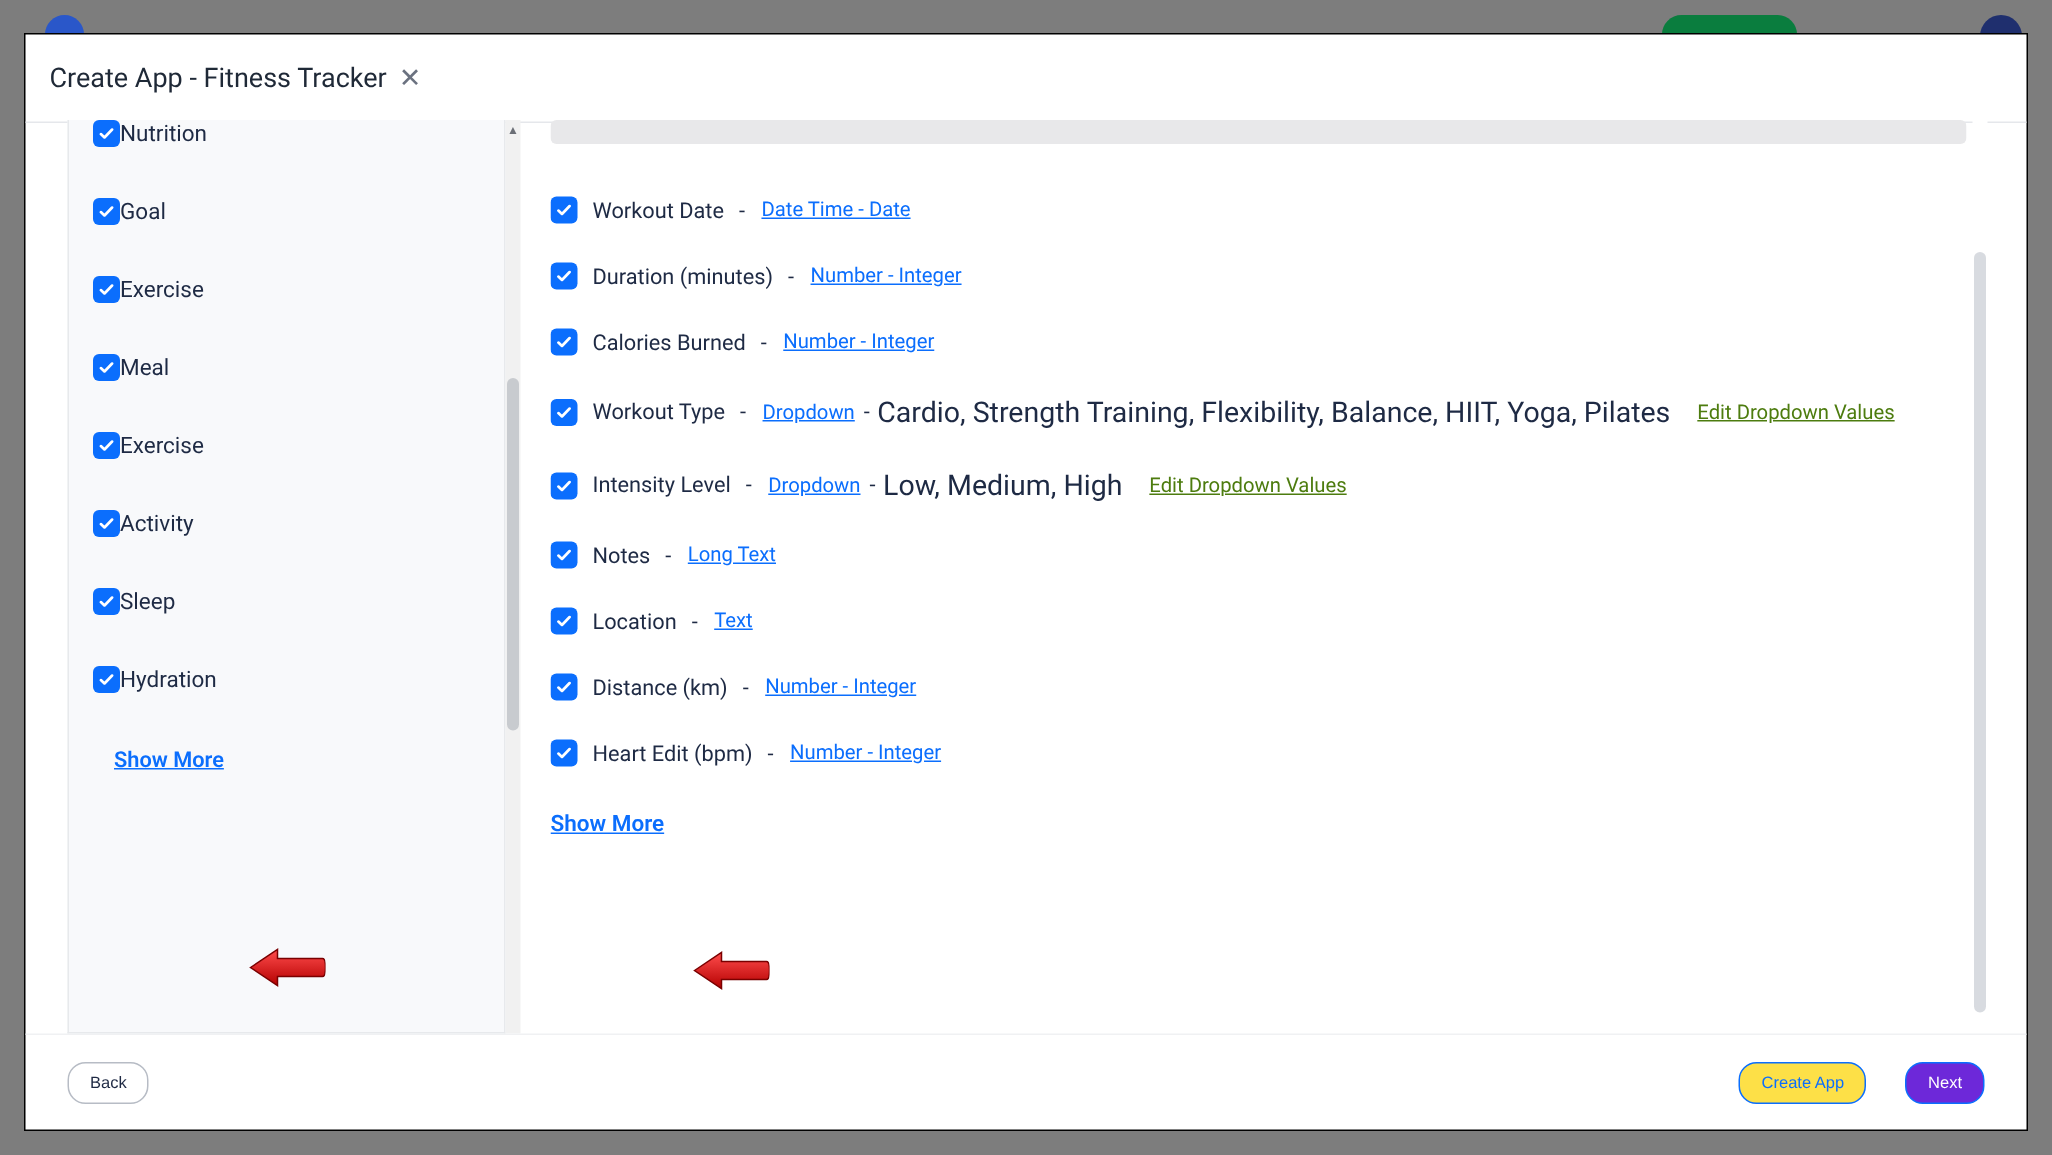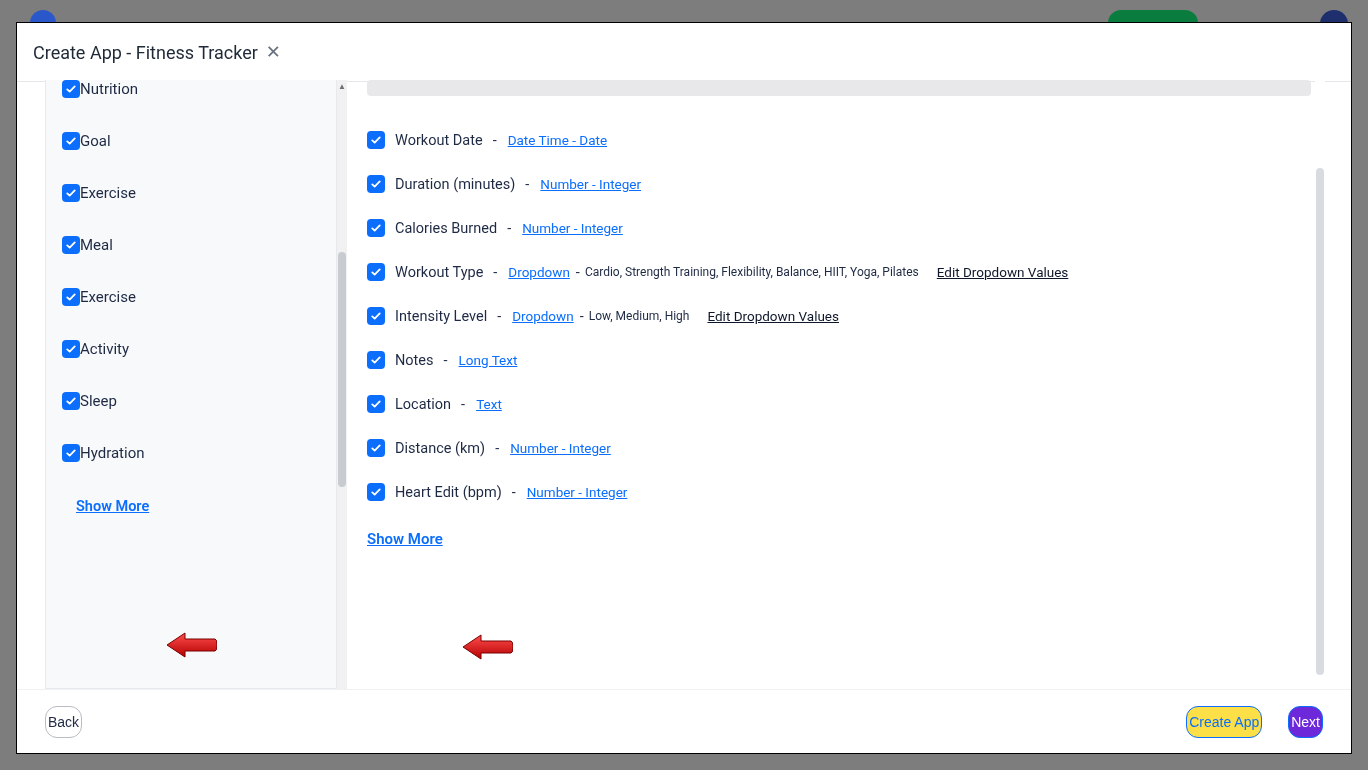--- a/index.html
+++ b/index.html
@@ -24,27 +24,27 @@
   .sidebar-label { font-size:15px; color:#1e2a44; }
   .show-more-left { display:inline-block; margin-top:20px; margin-left:14px; color:#0b6efd; font-size:14.5px; text-decoration:underline; font-weight:600; }
   .main { flex:1; padding:0 18px 8px 20px; position:relative; display:flex; }
   .main-content { flex:1; overflow:hidden; }
   .grey-bar { height:16px; background:#e8e8ea; border-radius:4px; margin-bottom:22px; }
   .field-row { display:flex; align-items:center; gap:10px; padding:13px 0 13px 0; font-size:14.5px; color:#1f2a44; }
   .field-row .chk { flex:0 0 18px; }
   .fname { color:#1e2a44; }
   .dash { color:#1e2a44; margin:0 1px 0 0; }
   .ftype { color:#0b6efd; text-decoration:underline; font-size:13.5px; }
-  .extras { color:#1e2a44; font-size:12px; }
-  .edit-link { color:#0f172a; text-decoration:underline; font-size:13.5px; margin-left:8px; }
+  .extras { color:#1e2a44; font-size:19px; }
+  .edit-link { color:#4d7c0f; text-decoration:underline; font-size:13.5px; margin-left:8px; }
   .show-more-main { display:inline-block; margin-top:16px; color:#0b6efd; font-size:15px; font-weight:600; text-decoration:underline; }
   .main-scroll { width:10px; background:#fff; position:relative; margin-left:4px; }
   .main-thumb { position:absolute; left:1px; right:1px; top:88px; bottom:6px; background:#d8dbe0; border-radius:4px; }
   .modal-footer { position:absolute; left:0; right:0; bottom:0; height:64px; border-top:1px solid #f0f1f3; display:flex; align-items:center; justify-content:space-between; padding:0 28px; }
-  .btn { font-size:14px; border-radius:12px; padding:7px 2px; cursor:pointer; }
+  .btn { font-size:11px; border-radius:12px; padding:7px 14px; cursor:pointer; }
   .btn-back { background:#fff; border:1px solid #b7bcc5; color:#1f2a44; }
   .btn-outline { background:#fde047; border:1px solid #0b6efd; color:#0b6efd; margin-right:22px; }
   .btn-primary { background:#6d28d9; border:1px solid #0b6efd; color:#fff; }
   .arrow { position:absolute; width:52px; height:28px; pointer-events:none; }
   .arrow svg { width:100%; height:100%; }
   .arrow-left { top:631px; left:165px; }
   .arrow-main { top:633px; left:461px; }
 </style>
 </head>
 <body>

